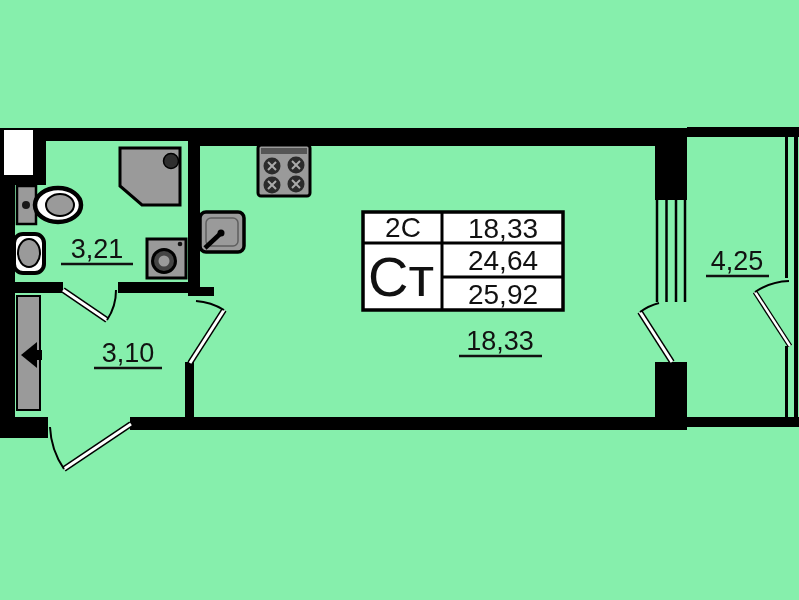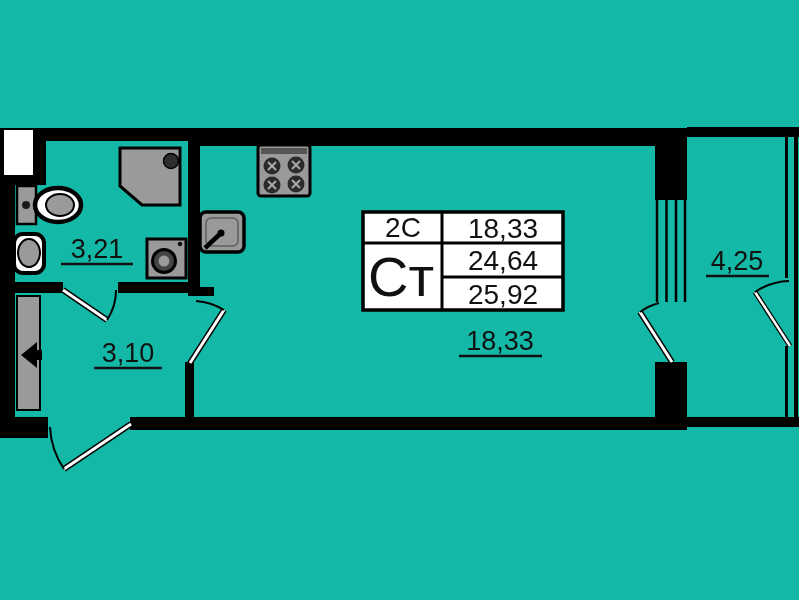--- a/index.html
+++ b/index.html
@@ -7,21 +7,21 @@
     padding: 0;
     background: #ffffff;
     width: 799px;
     height: 600px;
     overflow: hidden;
   }
   .plan-canvas {
     position: relative;
     width: 799px;
     height: 600px;
-    background: #14b8a6;
+    background: #86efac;
     font-family: "Liberation Sans", sans-serif;
   }
   svg text {
     font-family: "Liberation Sans", sans-serif;
     fill: #111111;
   }
   .area-label { font-size: 27px; }
   .tbl-small  { font-size: 28px; }
   .tbl-big    { font-size: 56px; }
 </style>

